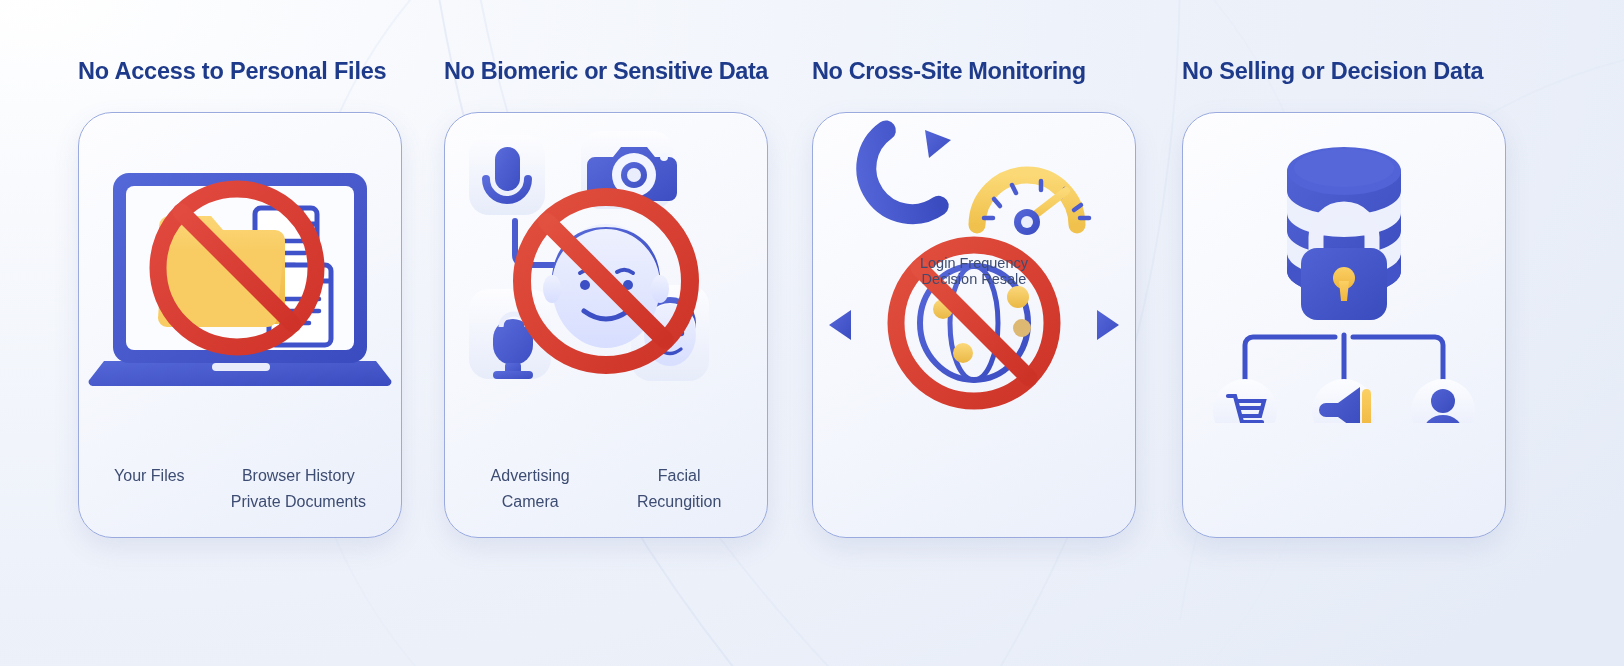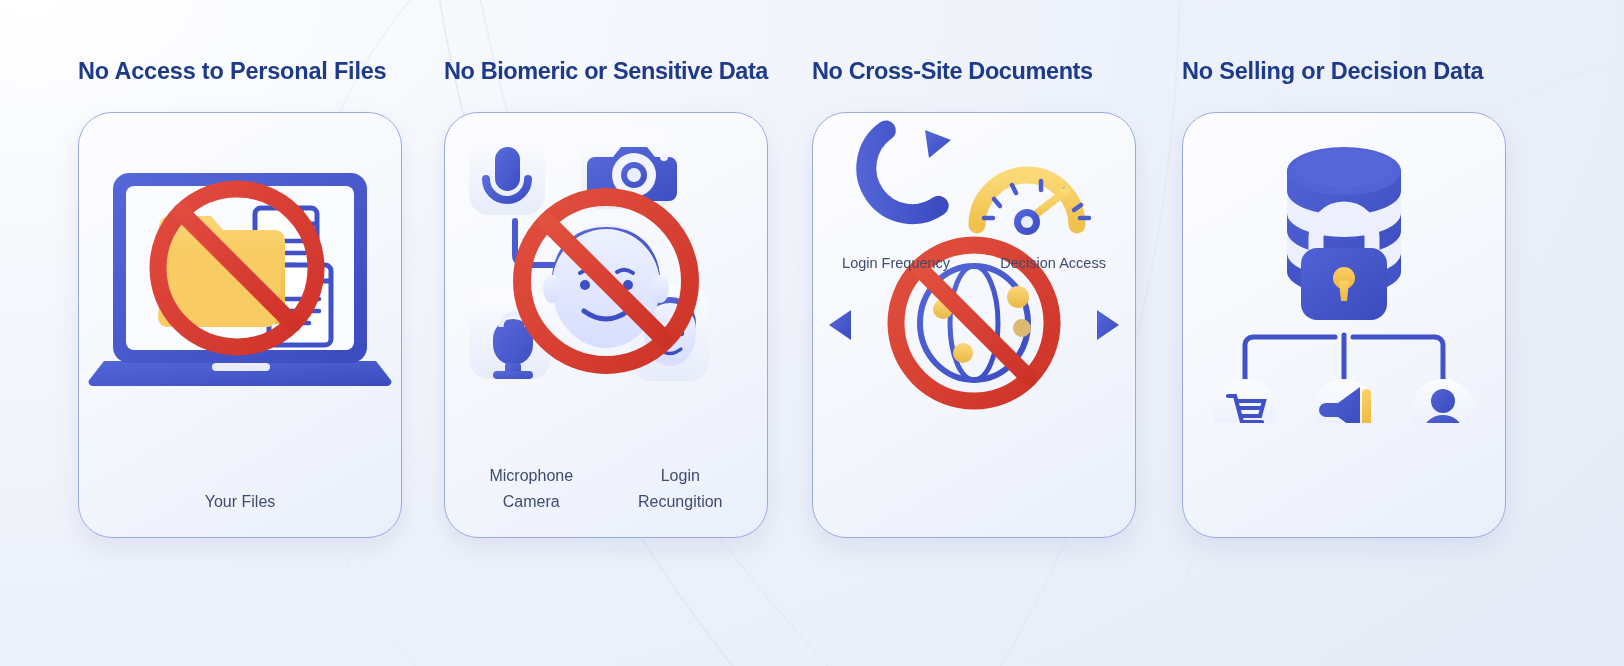--- a/index.html
+++ b/index.html
@@ -100,20 +100,21 @@
   
   .midlabels {
     position: absolute;
     left: 0;
     top: 142px;
     width: 322px;
     display: flex;
     justify-content: space-around;
     padding: 0 4px;
     box-sizing: border-box;
+    flex-direction: column;
   }
   .midlabel {
     font-size: 14.5px;
     color: #3d4c72;
     text-align: center;
     white-space: nowrap;
   }
 </style>
 </head>
 <body>
@@ -185,20 +186,22 @@
 
             <g>
               <circle cx="158" cy="155" r="79" fill="none" stroke="url(#c1red)" stroke-width="17"></circle>
               <line x1="102" y1="99" x2="214" y2="211" stroke="url(#c1red)" stroke-width="17" stroke-linecap="round"></line>
             </g>
           </svg>
         </div>
 
         <div class="captions">
           <div class="cap">Your Files</div>
+          <div class="cap">Browser History
+Private Documents</div>
         </div>
       </div>
     </div>
 
     <div class="col col-1">
       <h2 class="card-title">No Biomeric or Sensitive Data</h2>
       <div class="card">
 
         <div class="card-art">
           <svg width="322" height="310" viewBox="0 0 322 310" fill="none">
@@ -271,30 +274,30 @@
             </g>
 
             <g>
               <circle cx="161" cy="168" r="84" fill="none" stroke="url(#c2red)" stroke-width="18"></circle>
               <line x1="102" y1="109" x2="220" y2="227" stroke="url(#c2red)" stroke-width="18" stroke-linecap="round"></line>
             </g>
           </svg>
         </div>
 
         <div class="captions">
-          <div class="cap">Microphone
+          <div class="cap">Advertising
 Camera</div>
-          <div class="cap">Login
+          <div class="cap">Facial
 Recungition</div>
         </div>
       </div>
     </div>
 
     <div class="col col-2">
-      <h2 class="card-title">No Cross-Site Documents</h2>
+      <h2 class="card-title">No Cross-Site Monitoring</h2>
       <div class="card">
 
         <div class="card-art">
           <svg width="322" height="310" viewBox="0 0 322 310" fill="none">
             <defs>
               <linearGradient id="c3blue" x1="0" y1="0" x2="1" y2="1">
                 <stop offset="0" stop-color="#5567d9"></stop>
                   <stop offset="1" stop-color="#3a4cc0"></stop>
               </linearGradient>
               <linearGradient id="c3yel" x1="0" y1="0" x2="0" y2="1">
@@ -356,21 +359,21 @@
 
             <g>
               <circle cx="161" cy="210" r="78" fill="none" stroke="url(#c3red)" stroke-width="17"></circle>
               <line x1="106" y1="155" x2="216" y2="265" stroke="url(#c3red)" stroke-width="17" stroke-linecap="round"></line>
             </g>
           </svg>
         </div>
 
         <div class="midlabels">
           <div class="midlabel">Login Frequency</div>
-          <div class="midlabel">Decision Access</div>
+          <div class="midlabel">Decision Resale</div>
         </div>
 
       </div>
     </div>
 
     <div class="col col-3">
       <h2 class="card-title">No Selling or Decision Data</h2>
       <div class="card">
 
         <div class="card-art">

